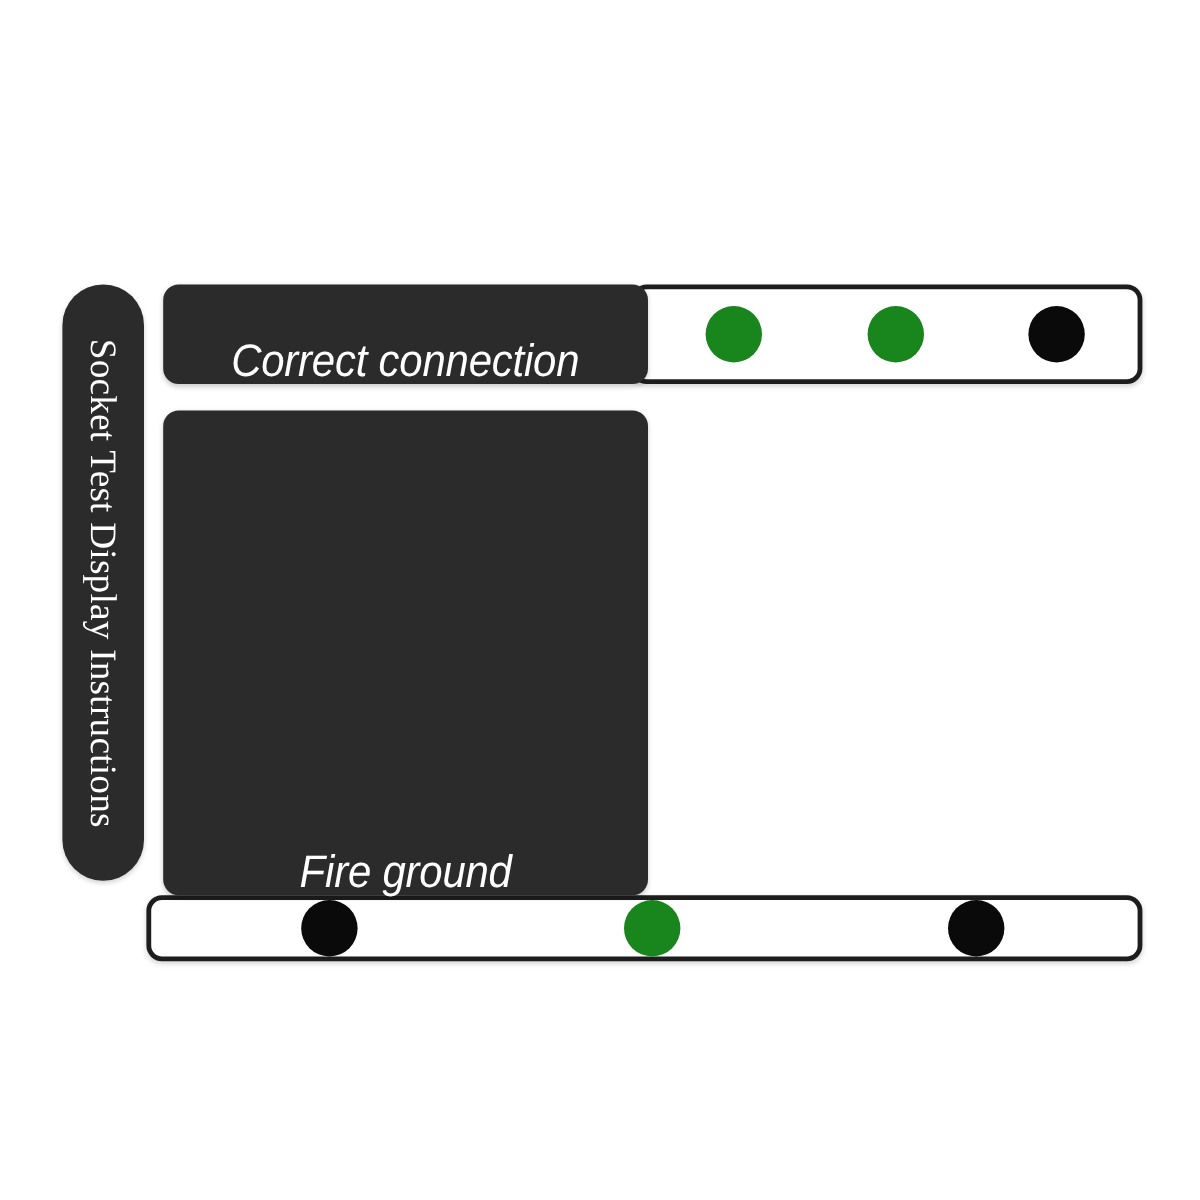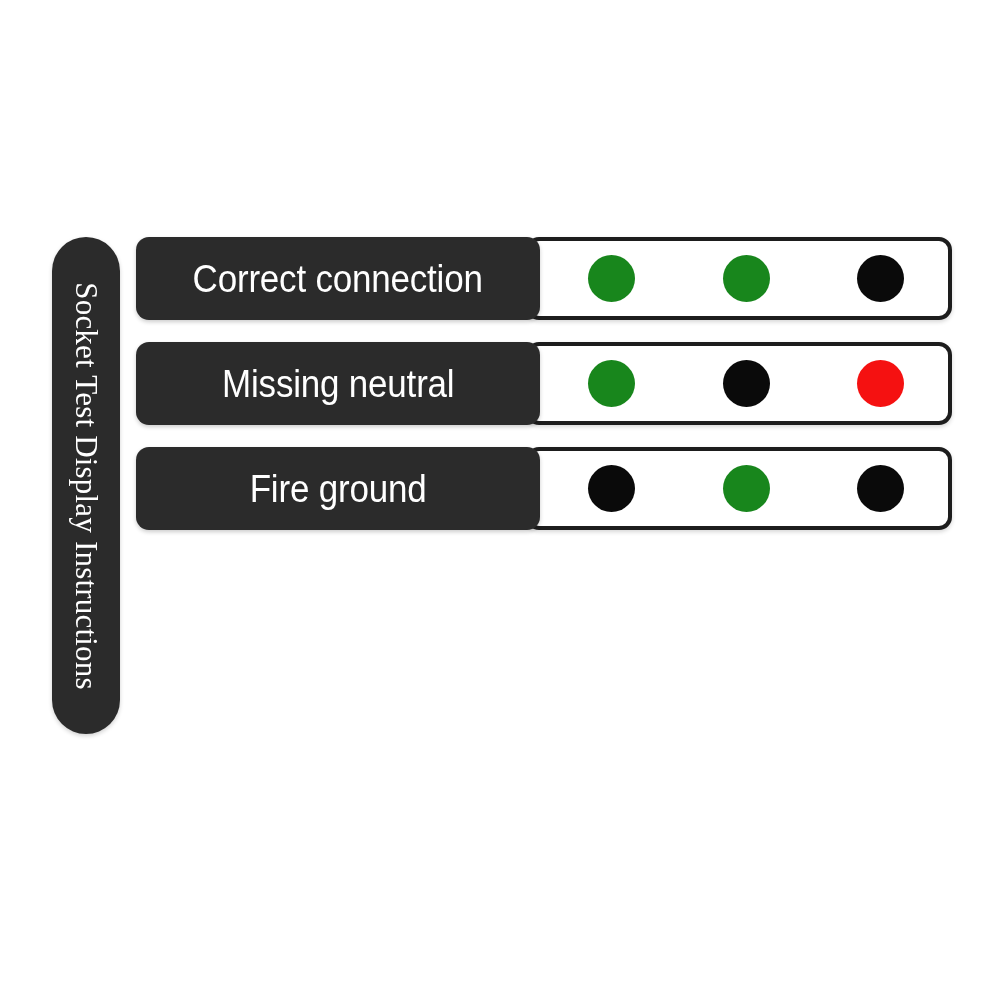--- a/index.html
+++ b/index.html
@@ -56,33 +56,34 @@
     width: 816px;
   }
 
   .row {
     position: relative;
     height: 83px;
     margin-bottom: 22px;
     display: flex;
     align-items: stretch;
   }
-  .row:last-child { margin-bottom: 0; }
+  .row:last-child { margin-bottom: 0; flex-direction: column; }
 
   .row-label {
     position: relative;
     z-index: 2;
     width: 404px;
     flex: 0 0 404px;
     background: #2b2b2b;
     border-radius: 13px;
     display: flex;
-    align-items: center;
+    align-items: flex-end;
     justify-content: center;
     box-shadow: 0 2px 4px rgba(0,0,0,0.20);
+    font-style: italic;
   }
   .row-label-text {
     color: #ffffff;
     font-family: "Liberation Sans", sans-serif;
     font-size: 38px;
     font-weight: 400;
     line-height: 1;
     letter-spacing: -0.2px;
     transform: scaleX(0.92);
     transform-origin: center center;
@@ -139,36 +140,20 @@
           <div class="lamp-slot">
             <div class="lamp" style="background: rgb(24, 134, 28);"></div>
           </div>
           <div class="lamp-slot">
             <div class="lamp" style="background: rgb(10, 10, 10);"></div>
           </div>
         </div>
       </div>
       <div class="row">
         <div class="row-label">
-          <span class="row-label-text">Missing neutral</span>
-        </div>
-        <div class="row-lamps">
-          <div class="lamp-slot">
-            <div class="lamp" style="background: rgb(24, 134, 28);"></div>
-          </div>
-          <div class="lamp-slot">
-            <div class="lamp" style="background: rgb(10, 10, 10);"></div>
-          </div>
-          <div class="lamp-slot">
-            <div class="lamp" style="background: rgb(245, 17, 17);"></div>
-          </div>
-        </div>
-      </div>
-      <div class="row">
-        <div class="row-label">
           <span class="row-label-text">Fire ground</span>
         </div>
         <div class="row-lamps">
           <div class="lamp-slot">
             <div class="lamp" style="background: rgb(10, 10, 10);"></div>
           </div>
           <div class="lamp-slot">
             <div class="lamp" style="background: rgb(24, 134, 28);"></div>
           </div>
           <div class="lamp-slot">

